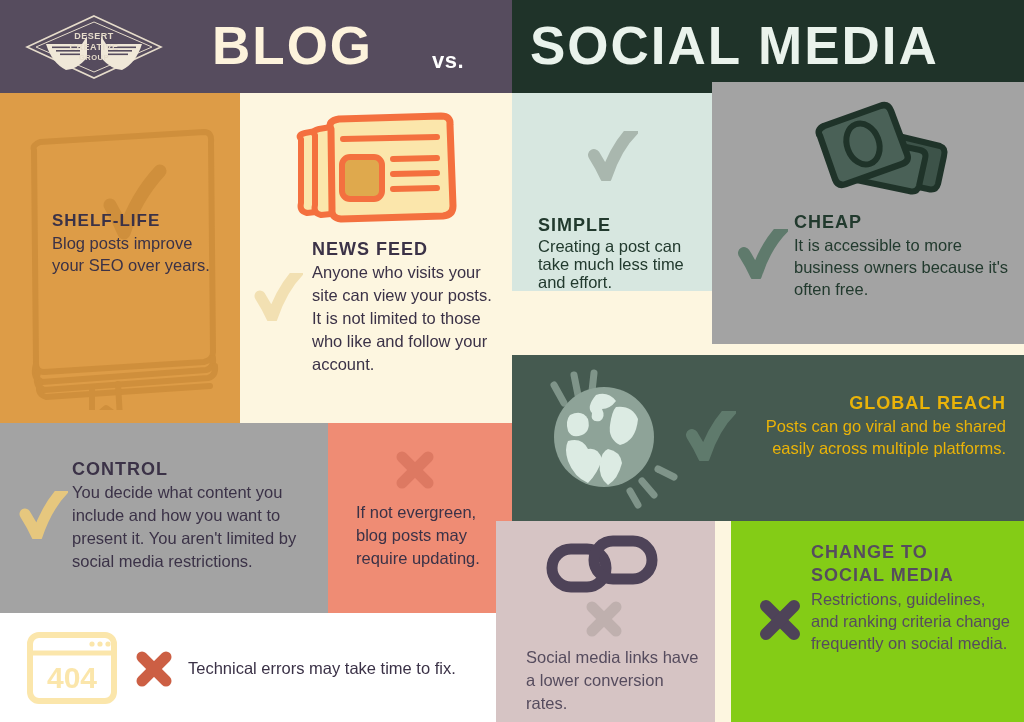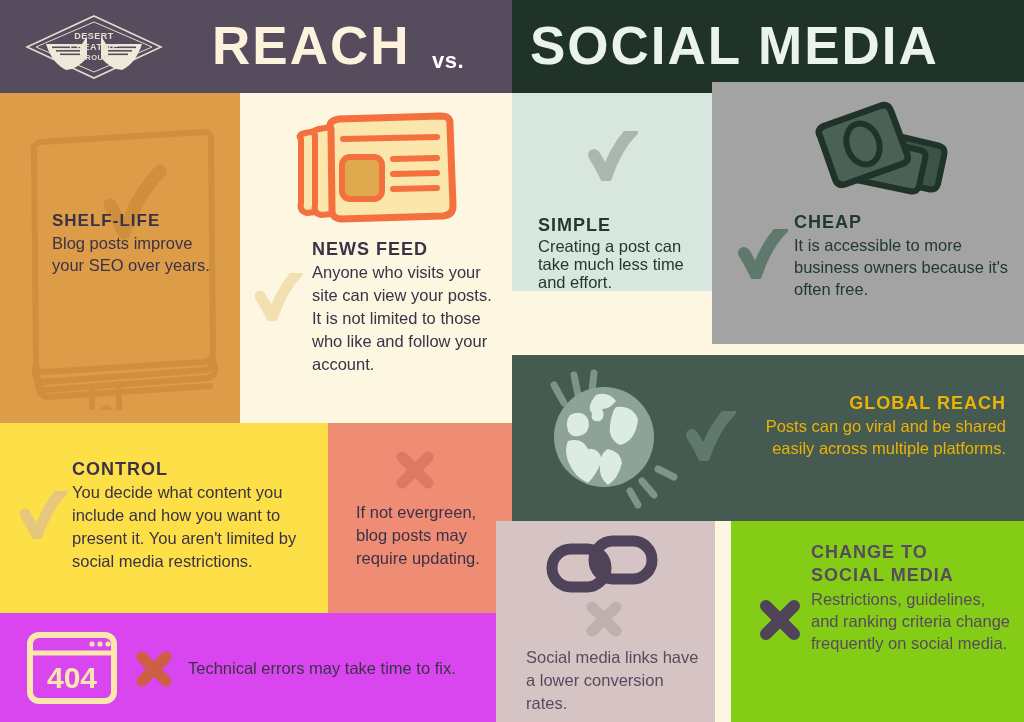--- a/index.html
+++ b/index.html
@@ -18,23 +18,23 @@
   #blog-title{position:absolute;left:212px;top:17px;font-size:53px;font-weight:bold;
     color:#fdf3dc;letter-spacing:2px;line-height:58px;}
   #vs-label{position:absolute;left:432px;top:48px;font-size:22px;font-weight:bold;
     color:#ffffff;letter-spacing:0.5px;}
   #sm-title{position:absolute;left:530px;top:17px;font-size:53px;font-weight:bold;
     color:#eaf3ec;letter-spacing:2px;line-height:58px;white-space:nowrap;}
 
   
   #shelf-life{left:0;top:93px;width:240px;height:330px;background:#dd9c47;}
   #news-feed{left:240px;top:93px;width:272px;height:330px;background:#fdf6e0;}
-  #control{left:0;top:423px;width:328px;height:190px;background:#fde047;}
+  #control{left:0;top:423px;width:328px;height:190px;background:#a3a3a3;}
   #evergreen{left:328px;top:423px;width:184px;height:190px;background:#ef8c74;}
-  #tech-errors{left:0;top:613px;width:512px;height:109px;background:#d946ef;}
+  #tech-errors{left:0;top:613px;width:512px;height:109px;background:#ffffff;}
 
   
   #simple{left:512px;top:93px;width:200px;height:198px;background:#d7e7e0;}
   #cheap{left:712px;top:82px;width:312px;height:262px;background:#a3a3a3;}
   #global-reach{left:512px;top:355px;width:512px;height:166px;background:#455a50;}
   #sm-links{left:496px;top:521px;width:219px;height:201px;background:#d6c4c4;}
   #change-sm{left:731px;top:521px;width:293px;height:201px;background:#84cc16;}
 
   
   .txt{position:absolute;}
@@ -64,21 +64,21 @@
         <rect x="32" y="37" width="24" height="1.6" fill="#564c5e"></rect>
         <rect x="36" y="40.5" width="20" height="1.6" fill="#564c5e"></rect>
         <rect x="84" y="33.5" width="28" height="1.6" fill="#564c5e"></rect>
         <rect x="84" y="37" width="24" height="1.6" fill="#564c5e"></rect>
         <rect x="84" y="40.5" width="20" height="1.6" fill="#564c5e"></rect>
         <text x="70" y="26" text-anchor="middle" font-family="Liberation Sans, sans-serif" font-size="9" font-weight="bold" fill="#e6dccb" letter-spacing="0.5">DESERT</text>
         <text x="70" y="37" text-anchor="middle" font-family="Liberation Sans, sans-serif" font-size="9" font-weight="bold" fill="#e6dccb" letter-spacing="0.5">CREATIVE</text>
         <text x="70" y="47" text-anchor="middle" font-family="Liberation Sans, sans-serif" font-size="7.5" font-weight="bold" fill="#e6dccb" letter-spacing="0.5">GROUP</text>
       </svg>
     </div>
-    <div id="blog-title">REACH</div>
+    <div id="blog-title">BLOG</div>
     <div id="vs-label">vs.</div>
   </div>
 
   <div class="panel" id="header-right">
   </div>
   <div id="sm-title">SOCIAL MEDIA</div>
 
   <div class="panel" id="news-feed">
     <svg class="icon-abs" style="left:45px;top:18px;" width="180" height="115" viewBox="0 0 180 115">
       <path d="M16,28 Q12,24 20,22 L36,19 L40,100 L22,102 Q14,100 16,92 Z" fill="#fbe6ab" stroke="#f4703f" stroke-width="6" stroke-linejoin="round"></path>

